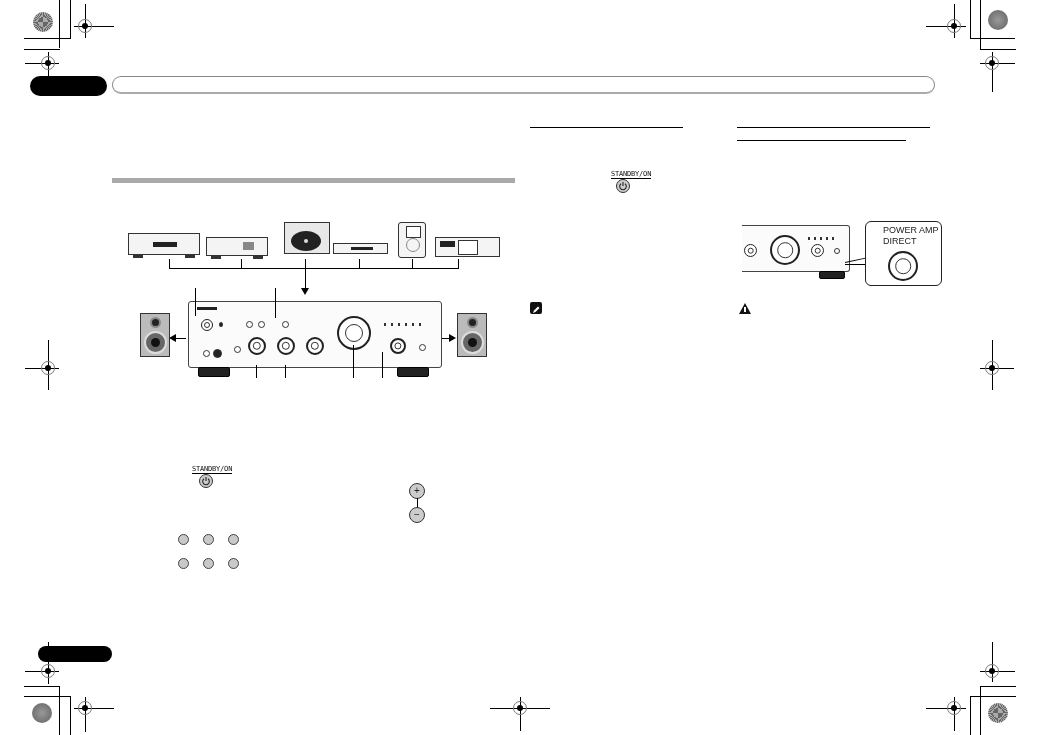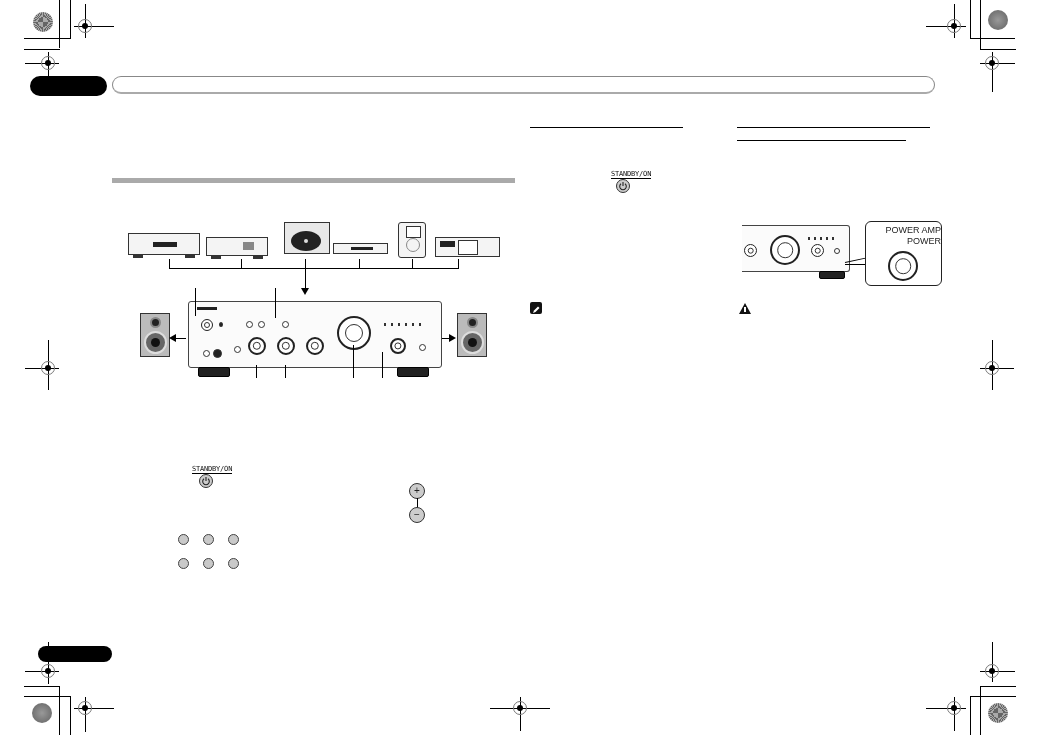--- a/index.html
+++ b/index.html
@@ -40,21 +40,21 @@
   .arrow-head-r { position:absolute; width:0; height:0; border-top:4px solid transparent; border-bottom:4px solid transparent; border-left:7px solid #000; }
   .arrow-head-d { position:absolute; width:0; height:0; border-left:4px solid transparent; border-right:4px solid transparent; border-top:7px solid #000; }
   
   .standby-label { position:absolute; font-size:7px; letter-spacing:-0.2px; border-bottom:1px solid #000; line-height:8px; font-family:"DejaVu Sans Mono", monospace; }
   .power-btn { position:absolute; width:14px; height:14px; border-radius:50%; background:#ccc; border:1.5px solid #333; box-sizing:border-box; }
   .power-btn svg { position:absolute; left:1px; top:1px; }
   .round-btn { position:absolute; width:11px; height:11px; border-radius:50%; background:#c9c9c9; border:1.2px solid #444; box-sizing:border-box; }
   .vol-btn { position:absolute; width:16px; height:16px; border-radius:50%; background:#ccc; border:1.2px solid #333; box-sizing:border-box; font-size:10px; line-height:13px; text-align:center; color:#222; }
   
   .callout { position:absolute; left:865px; top:221px; width:77px; height:65px; border:1.5px solid #222; border-radius:6px; box-sizing:border-box; background:#fff; }
-  .callout-text { position:absolute; left:0; width:100%; text-align:right; font-size:9px; line-height:11px; color:#222; }
+  .callout-text { position:absolute; left:17px; width:100%; text-align:left; font-size:9px; line-height:11px; color:#222; }
   .note-icon { position:absolute; left:530px; top:302px; width:12px; height:12px; background:#111; border-radius:2px; }
   .warn-icon { position:absolute; left:739px; top:303px; width:0; height:0; border-left:6px solid transparent; border-right:6px solid transparent; border-bottom:11px solid #111; }
 </style>
 </head>
 <body>
 
 <div class="dot-pattern" style="left:33px;top:12px;width:20px;height:20px;"></div>
 <div class="vline" style="left:59px;top:0;height:48px;"></div>
 <div class="vline" style="left:70px;top:0;height:38px;"></div>
 <div class="hline" style="left:24px;top:38px;width:47px;"></div>
@@ -243,17 +243,17 @@
   <div class="led" style="left:78px;top:11px;"></div>
   <div class="led" style="left:84px;top:11px;"></div>
   <div class="led" style="left:90px;top:11px;"></div>
   <div class="smallbtn" style="left:92px;top:22px;width:6px;height:6px;"></div>
 </div>
 <div class="amp-foot" style="left:819px;top:271px;width:24px;height:6px;"></div>
 <div class="conn" style="left:845px;top:262px;width:21px;height:1px;transform:rotate(-12deg);transform-origin:left;"></div>
 <div class="conn" style="left:845px;top:264px;width:21px;height:1px;"></div>
 <div class="callout">
   <div class="callout-text" style="top:3px;">POWER AMP</div>
-  <div class="callout-text" style="top:14px;">POWER</div>
+  <div class="callout-text" style="top:14px;">DIRECT</div>
   <div class="knob" style="left:22px;top:29px;width:30px;height:30px;border-width:2px;"></div>
 </div>
 <div class="warn-icon"></div>
 <div style="position:absolute;left:744px;top:307px;width:2px;height:5px;background:#fff;"></div>
 
 </body></html>

